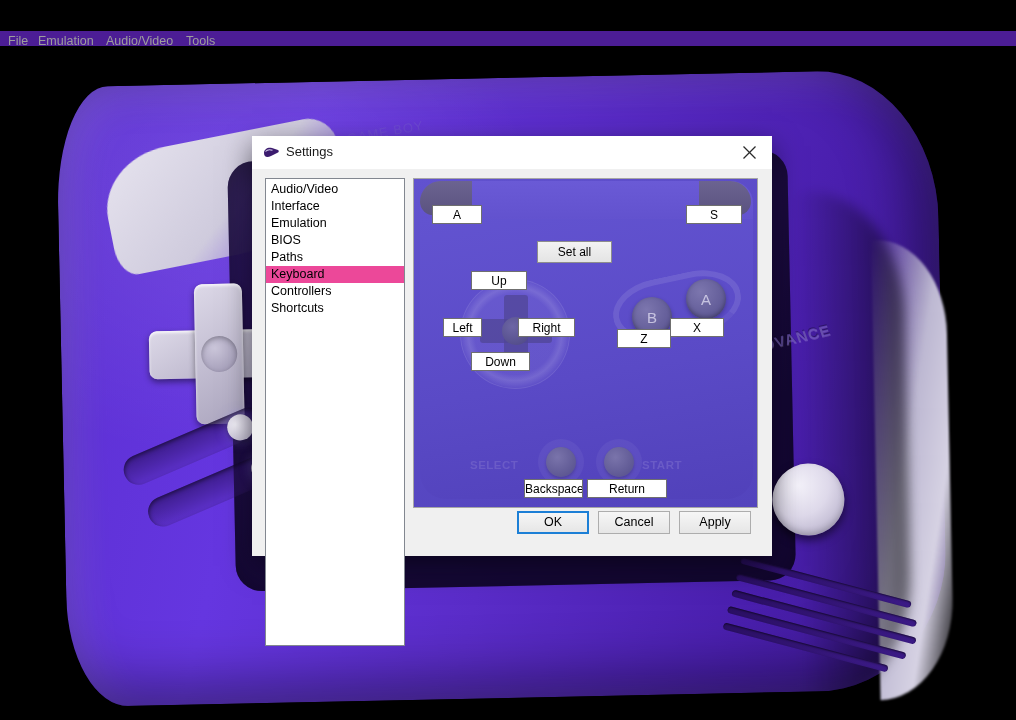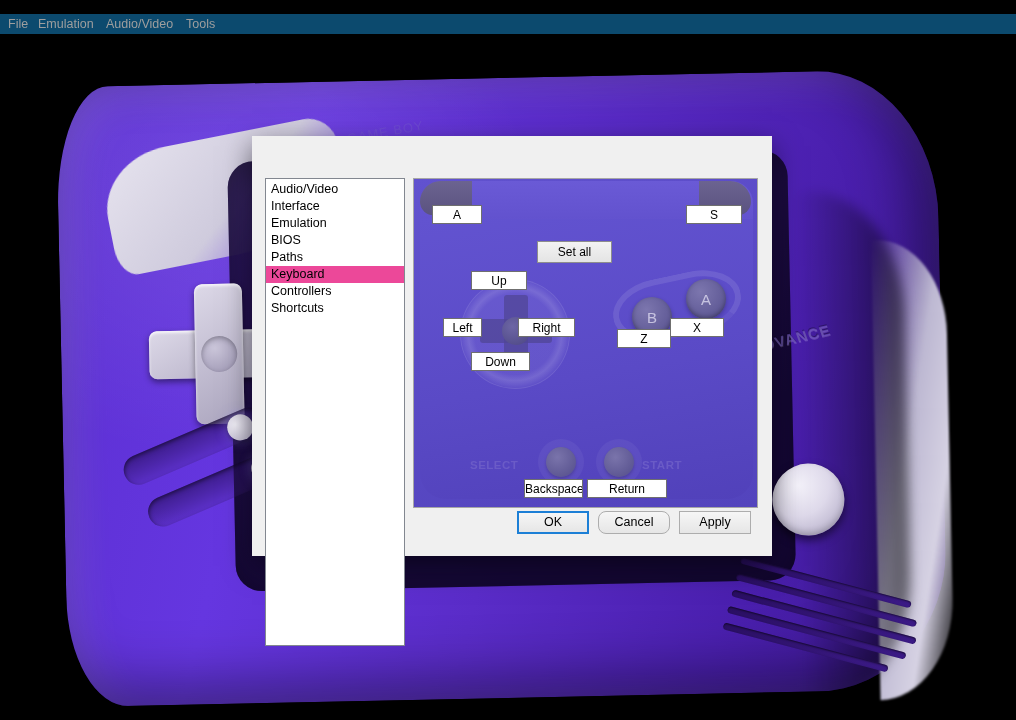--- a/index.html
+++ b/index.html
@@ -27,22 +27,22 @@
     position:absolute;top:0;width:46px;height:26px;
     display:flex;align-items:center;justify-content:center;
   }
   .tb-min{right:94px;}
   .tb-max{right:47px;}
   .tb-close{right:0px;}
   .tb-btn svg{display:block;}
 
   
   .menubar{
-    position:absolute;left:0;top:14px;width:1016px;height:20px;
-    background:#0c4a6e;
+    position:absolute;left:0;top:31px;width:1016px;height:20px;
+    background:#4c1d95;
   }
   .menu-item{
     position:absolute;top:3px;
     font-size:12.5px;color:#9e9e9e;
   }
 
   
   .viewport{
     position:absolute;left:0;top:46px;width:1016px;height:674px;
     background:#000;overflow:hidden;
@@ -278,21 +278,21 @@
   }
 
   
   .dlgbtn{
     position:absolute;top:375px;width:72px;height:23px;
     background:linear-gradient(180deg,#f6f6f6,#e6e6e6);
     border:1px solid #adadad;box-sizing:border-box;
     font-size:12.5px;color:#000;text-align:center;line-height:21px;
   }
   .dlgbtn.ok{left:265px;border:2px solid #1c7fd6;line-height:19px;}
-  .dlgbtn.cancel{left:346px;border-radius:8px;}
+  .dlgbtn.cancel{left:346px;}
   .dlgbtn.apply{left:427px;}
 </style>
 </head>
 <body>
 
 <div class="app">
 
 
   <div class="menubar">
     <span class="menu-item" style="left:8px">File</span>
@@ -335,20 +335,35 @@
           <i style="top:34px;width:190px"></i>
           <i style="top:51px;width:184px"></i>
           <i style="top:68px;width:170px"></i>
         </div>
       </div>
     </div>
   </div>
 
   <div class="dialog">
 
+    <div class="dlg-title">
+      <span class="dlg-icon">
+        <svg width="18" height="16" viewBox="0 0 18 16">
+          <path d="M2 8 C2 4, 6 2, 10 3 L16 5 C17 5.4, 17 7, 16 7.6 L9 11 C5 13, 2 12, 2 8 Z" fill="#3b1b6e"></path>
+          <path d="M3.5 6.5 C5 4.8, 8 4.4, 10.5 5.3" stroke="#d8d2ee" stroke-width="1.1" fill="none"></path>
+        </svg>
+      </span>
+      <span class="dlg-title-text">Settings</span>
+      <div class="dlg-close">
+        <svg width="15" height="15" viewBox="0 0 15 15">
+          <line x1="1.5" y1="1.5" x2="13.5" y2="13.5" stroke="#2a2a2a" stroke-width="1.2"></line>
+          <line x1="13.5" y1="1.5" x2="1.5" y2="13.5" stroke="#2a2a2a" stroke-width="1.2"></line>
+        </svg>
+      </div>
+    </div>
 
     <div class="listbox">
       <div class="list-item">Audio/Video</div>
       <div class="list-item">Interface</div>
       <div class="list-item">Emulation</div>
       <div class="list-item">BIOS</div>
       <div class="list-item">Paths</div>
       <div class="list-item sel">Keyboard</div>
       <div class="list-item">Controllers</div>
       <div class="list-item">Shortcuts</div>

